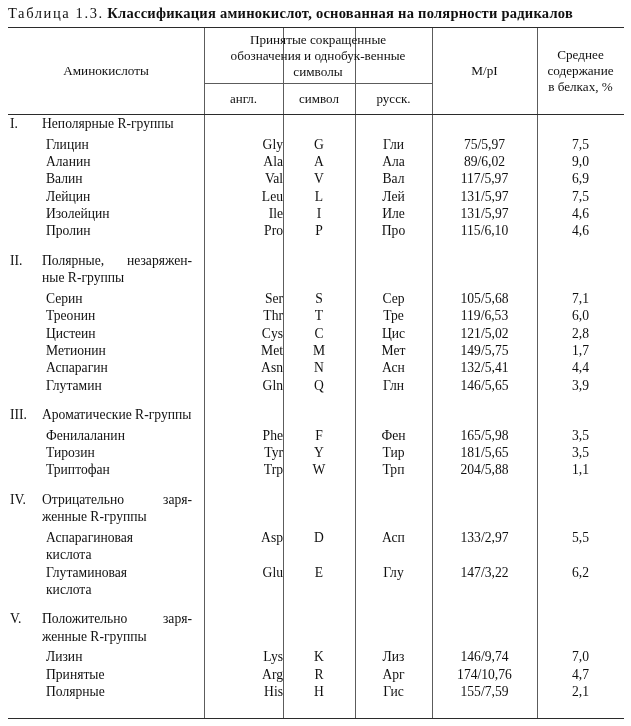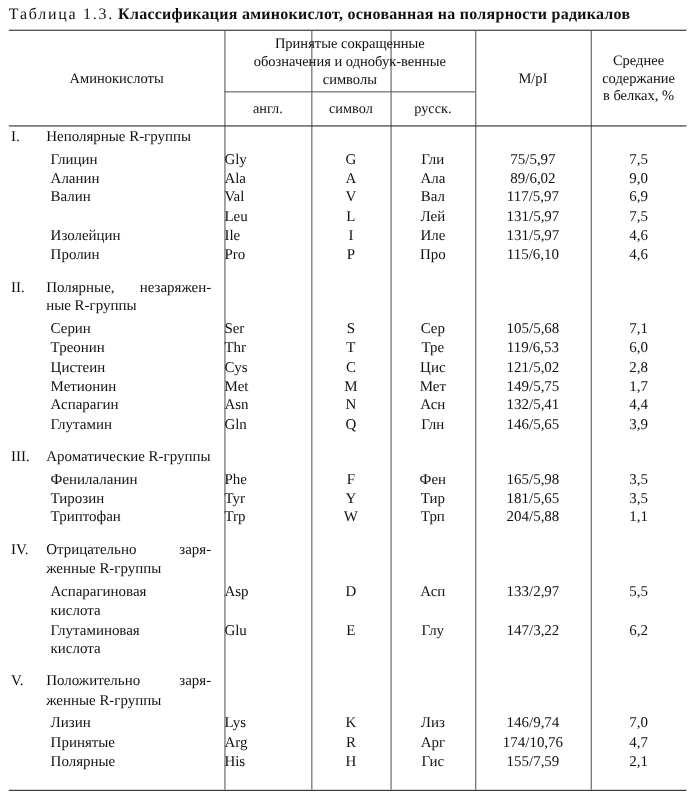--- a/index.html
+++ b/index.html
@@ -156,21 +156,21 @@
   .row.tall { height: 34.8px; }
 
   .row .name {
     position: absolute;
     left: 38px;
     top: 0;
     width: 150px;
     text-align: left;
     white-space: pre-line;
   }
-  .row .c-eng { position: absolute; left: 196px; width: 79px;  text-align: left; }
+  .row .c-eng { position: absolute; left: 196px; width: 79px;  text-align: right; }
   .row .c-sym { position: absolute; left: 275px; width: 72px;  text-align: center; }
   .row .c-rus { position: absolute; left: 347px; width: 77px;  text-align: center; }
   .row .c-mpi { position: absolute; left: 424px; width: 105px; text-align: center; }
   .row .c-pct { position: absolute; left: 529px; width: 87px;  text-align: center; }
 
   .spacer-sm { height: 5px; }
   .spacer-xs { height: 3px; }
 </style>
 </head>
 <body>
@@ -228,20 +228,21 @@
         </div>
         <div class="row">
           <span class="name">Валин</span>
           <span class="c-eng">Val</span>
           <span class="c-sym">V</span>
           <span class="c-rus">Вал</span>
           <span class="c-mpi">117/5,97</span>
           <span class="c-pct">6,9</span>
         </div>
         <div class="row">
+          <span class="name">Лейцин</span>
           <span class="c-eng">Leu</span>
           <span class="c-sym">L</span>
           <span class="c-rus">Лей</span>
           <span class="c-mpi">131/5,97</span>
           <span class="c-pct">7,5</span>
         </div>
         <div class="row">
           <span class="name">Изолейцин</span>
           <span class="c-eng">Ile</span>
           <span class="c-sym">I</span>

